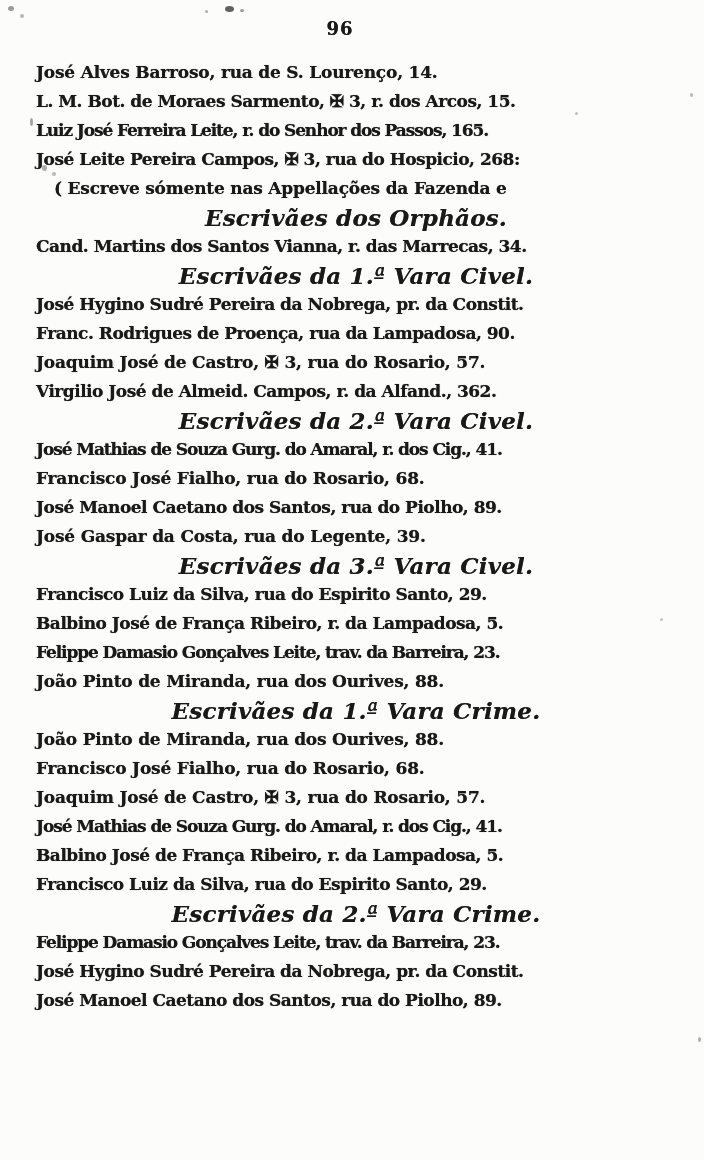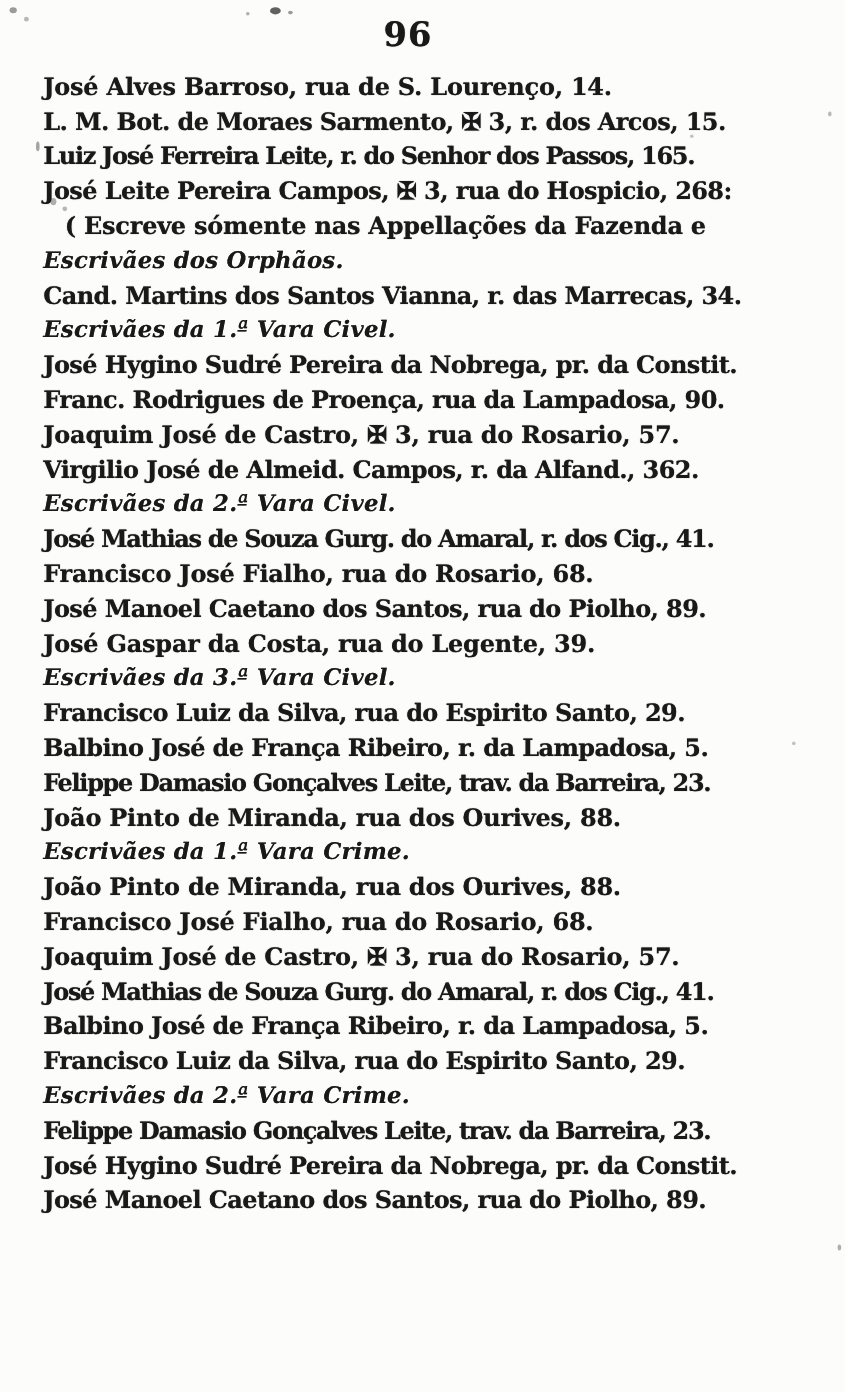--- a/index.html
+++ b/index.html
@@ -5,34 +5,34 @@
   html,body{margin:0;padding:0}
   body{
     width:704px;height:1160px;position:relative;overflow:hidden;
     background:#fcfcfb;
     font-family:"DejaVu Serif","Liberation Serif",serif;
     color:#191919;
   }
   .page{position:absolute;inset:0;padding:16px 28px 0 36px;box-sizing:border-box}
   .page-number{
     height:26px;line-height:26px;text-align:center;font-weight:bold;
-    font-size:28px;letter-spacing:1px;transform:translateX(-16px);
+    font-size:18px;letter-spacing:1px;transform:translateX(-16px);
     margin-bottom:16px;
     text-shadow:0 0 0.6px rgba(25,25,25,.85);
   }
   .lines{position:relative}
   .line{
     height:29px;line-height:29px;white-space:nowrap;overflow:visible;
-    font-weight:bold;font-size:20px;letter-spacing:-0.2px;
+    font-weight:bold;font-size:17px;letter-spacing:-0.2px;
     text-shadow:0 0 0.7px rgba(25,25,25,.8);
   }
   .line.tight{letter-spacing:-0.5px}
   .line.tighter{letter-spacing:-1.1px}
   .line.heading{
-    text-align:left;font-style:italic;font-weight:600;font-size:19px;
+    text-align:center;font-style:italic;font-weight:600;font-size:23px;
     letter-spacing:0.2px;text-shadow:0 0 0.5px rgba(25,25,25,.7);
   }
   .line.note{padding-left:18px}
   .line.note2{padding-left:26px}
   .speck{position:absolute;background:#3a3a3a;border-radius:50%}
 </style>
 </head>
 <body>
 
 <div class="page">

